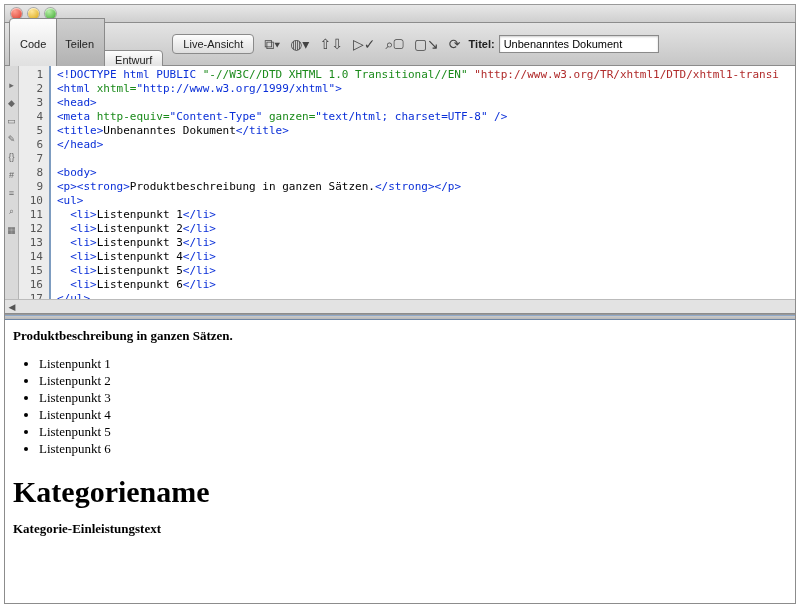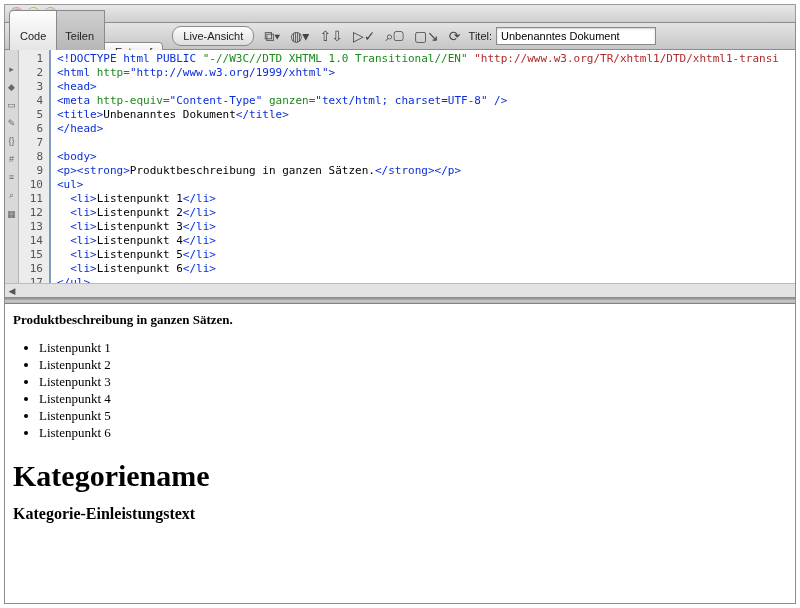--- a/index.html
+++ b/index.html
@@ -28,45 +28,45 @@
     display: flex;
     align-items: center;
     padding: 0 6px;
   }
   .tl { width:11px; height:11px; border-radius:50%; margin-right:6px; box-shadow: inset 0 1px 1px rgba(255,255,255,.6), 0 0 0 1px rgba(0,0,0,.25); }
   .tl.red{background:radial-gradient(circle at 35% 30%,#ff9e8f,#d83a2b);}
   .tl.yel{background:radial-gradient(circle at 35% 30%,#ffe79a,#d9a60f);}
   .tl.grn{background:radial-gradient(circle at 35% 30%,#b8f0a7,#3aa52d);}
 
   .toolbar {
-    height: 28px;
+    height: 44px;
     background: linear-gradient(#e4e4e4,#c6c6c6);
     border: 1px solid #8c8c8c;
     display: flex;
     align-items: center;
     padding: 0 4px;
     gap: 0;
   }
   .seg { display:flex; }
   .tab-btn {
     font-size: 11px;
     padding: 3px 10px;
     background: linear-gradient(#fdfdfd,#dedede);
     border: 1px solid #8a8a8a;
     margin-left: -1px;
     color:#222;
   }
   .tab-btn:first-child{border-radius:4px 0 0 4px; margin-left:0;}
   .tab-btn:last-child{border-radius:0 4px 4px 0;margin-top:32px;}
   .tab-btn.active{background:linear-gradient(#cfcfcf,#b0b0b0);padding-left:8px;}
-  .tab-btn.solo{border-radius:9px;}
+  .tab-btn.solo{border-radius:4px;}
   .tb-sep{width:10px;}
   .tb-icons{display:flex;gap:10px;align-items:center;color:#444;font-size:14px;}
   .tb-icons span{cursor:pointer;}
-  .titel-lbl{font-size:11px;color:#222;margin-left:8px;margin-right:4px;}
+  .titel-lbl{font-size:11px;color:#222;margin-left:8px;margin-right:4px;font-weight:bold;}
   .titel-input{
     background:#fff;border:1px solid #8a8a8a;height:18px;width:160px;
     font-size:11px;padding:0 4px;box-shadow:inset 0 1px 2px rgba(0,0,0,.2);
   }
 
   
   .split{
     flex:1;display:flex;flex-direction:column;
     border:1px solid #8c8c8c;border-top:0;background:#fff;
   }
@@ -106,21 +106,21 @@
     box-shadow:0 1px 0 #8fa8c8 inset;
   }
   .preview{
     flex:1;background:#fff;font-family:"Times New Roman",serif;
     padding:8px 10px 0 8px;overflow:hidden;
   }
   .preview p.strong{font-weight:bold;font-size:13px;margin:0 0 12px 0;}
   .preview ul{margin:0 0 18px 0;padding-left:26px;font-size:13px;}
   .preview ul li{margin:1px 0;}
   .preview h1{font-size:30px;font-weight:bold;margin:6px 0 12px 0;}
-  .preview p.sub{font-weight:bold;font-size:16px;margin:0;}
+  .preview p.sub{font-weight:bold;font-size:13px;margin:0;}
 </style>
 </head>
 <body>
 
 <div class="window">
 
   <div class="titlebar">
     <span class="tl red"></span>
     <span class="tl yel"></span>
     <span class="tl grn"></span>
@@ -174,21 +174,21 @@
 10
 11
 12
 13
 14
 15
 16
 17
 18</div>
       <div class="code"><span class="t-blue">&lt;!DOCTYPE html PUBLIC</span><span class="t-green"> "-//W3C//DTD XHTML 1.0 Transitional//EN" </span><span class="t-red">"http://www.w3.org/TR/xhtml1/DTD/xhtml1-transi</span>
-<span class="t-blue">&lt;html</span><span class="t-green"> http=</span><span class="t-blue">"http://www.w3.org/1999/xhtml"</span><span class="t-blue">&gt;</span>
+<span class="t-blue">&lt;html</span><span class="t-green"> xhtml=</span><span class="t-blue">"http://www.w3.org/1999/xhtml"</span><span class="t-blue">&gt;</span>
 <span class="t-blue">&lt;head&gt;</span>
 <span class="t-blue">&lt;meta</span><span class="t-green"> http-equiv=</span><span class="t-blue">"Content-Type"</span><span class="t-green"> ganzen=</span><span class="t-blue">"text/html; charset=UTF-8"</span><span class="t-blue"> /&gt;</span>
 <span class="t-blue">&lt;title&gt;</span><span class="t-black">Unbenanntes Dokument</span><span class="t-blue">&lt;/title&gt;</span>
 <span class="t-blue">&lt;/head&gt;</span>
 
 <span class="t-blue">&lt;body&gt;</span>
 <span class="t-blue">&lt;p&gt;&lt;strong&gt;</span><span class="t-black">Produktbeschreibung in ganzen Sätzen.</span><span class="t-blue">&lt;/strong&gt;&lt;/p&gt;</span>
 <span class="t-blue">&lt;ul&gt;</span>
 <span class="t-blue">  &lt;li&gt;</span><span class="t-black">Listenpunkt 1</span><span class="t-blue">&lt;/li&gt;</span>
 <span class="t-blue">  &lt;li&gt;</span><span class="t-black">Listenpunkt 2</span><span class="t-blue">&lt;/li&gt;</span>

